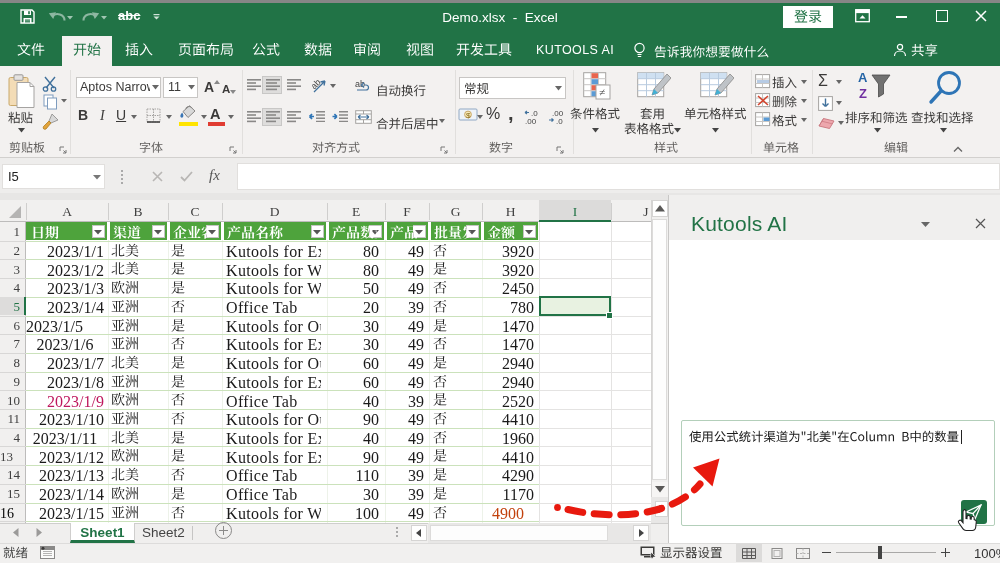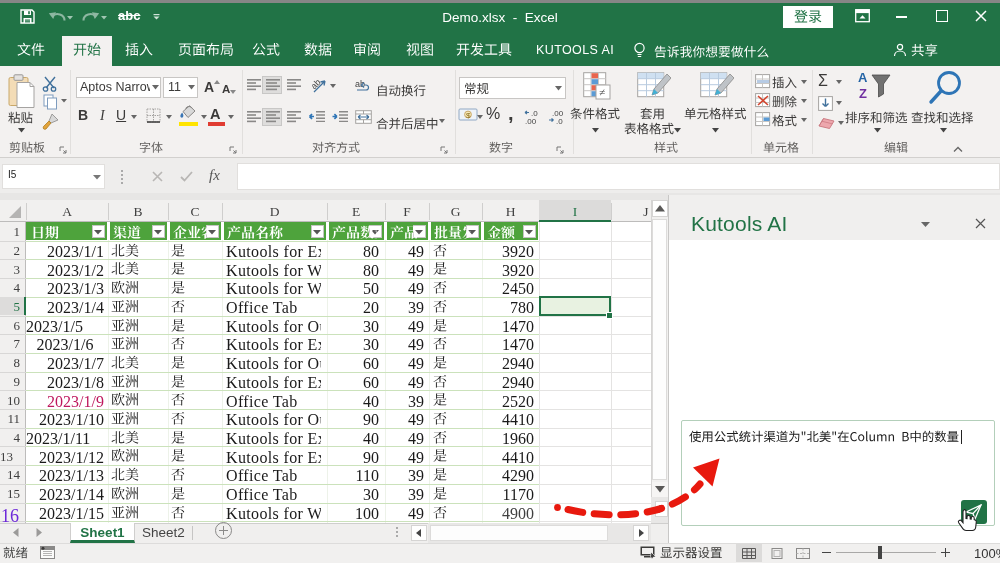--- a/index.html
+++ b/index.html
@@ -186,21 +186,21 @@
 <rect x="0.7" y="0.7" width="13.6" height="3.4" fill="#fff"></rect>
 <path d="M4.5 9.5 L10.5 9.5 L7.5 6.2 z" fill="#fff"></path>
     </svg>
 <div style="position:absolute;left:896px;top:16px;width:11px;height:1.6px;background:#fff"></div>
 <div style="position:absolute;left:936px;top:10px;width:10px;height:10px;border:1.4px solid #fff"></div>
 <svg class="tr" style="left:975px;top:10px" width="12" height="12" viewBox="0 0 12 12">
 <path d="M1 1 L11 11 M11 1 L1 11" stroke="#fff" stroke-width="1.5"></path>
     </svg>
 <div style="position:absolute;left:62px;top:36px;width:50px;height:30px;background:#f3f1f0"></div>
 <div style="position:absolute;left:2px;top:164px;width:103px;height:25px;background:#fff;border:1px solid #e1dfdd;box-sizing:border-box"></div>
-<div class="lt " style="left:8px;top:169px;font-size:10px;color:#222;">I5</div>
+<div class="lt " style="left:8px;top:169px;font-size:13px;color:#222;">I5</div>
 <svg class="tr" style="left:93px;top:175px" width="8" height="5">
       <path d="M0 0 L8 0 L4 4.5 z" fill="#777"></path>
     </svg>
 <div style="position:absolute;left:121px;top:170px;width:2px;height:14px;background:repeating-linear-gradient(#aaa 0 2px,transparent 2px 4px)"></div>
 <svg class="tr" style="left:152px;top:171px" width="11" height="11" viewBox="0 0 11 11">
 <path d="M1 1 L10 10 M10 1 L1 10" stroke="#b8b6b4" stroke-width="1.6"></path>
     </svg>
 <svg class="tr" style="left:180px;top:171px" width="13" height="11" viewBox="0 0 13 11">
 <path d="M1 6 L4.5 9.5 L12 1" fill="none" stroke="#b8b6b4" stroke-width="1.8"></path>
     </svg>
@@ -257,21 +257,21 @@
 <div class="lt sf" style="left:0px;top:411.2px;font-size:13px;color:#3f3f3f;width:20px;text-align:right">11</div>
 <div style="position:absolute;left:0;top:446.4px;width:26px;height:1px;background:#d8d7d6"></div>
 <div class="lt sf" style="left:0px;top:429.9px;font-size:13px;color:#3f3f3f;width:20px;text-align:right">4</div>
 <div style="position:absolute;left:0;top:465.1px;width:26px;height:1px;background:#d8d7d6"></div>
 <div class="lt sf" style="left:0px;top:448.59999999999997px;font-size:13px;color:#3f3f3f;width:20px;">13</div>
 <div style="position:absolute;left:0;top:483.8px;width:26px;height:1px;background:#d8d7d6"></div>
 <div class="lt sf" style="left:0px;top:467.3px;font-size:13px;color:#3f3f3f;width:20px;text-align:right">14</div>
 <div style="position:absolute;left:0;top:502.5px;width:26px;height:1px;background:#d8d7d6"></div>
 <div class="lt sf" style="left:0px;top:486.0px;font-size:13px;color:#3f3f3f;width:20px;text-align:right">15</div>
 <div style="position:absolute;left:0;top:521.2px;width:26px;height:1px;background:#d8d7d6"></div>
-<div class="lt sf" style="left:0px;top:504.7px;font-size:18px;color:#6d28d9;width:20px;text-align:center">16</div>
+<div class="lt sf" style="left:0px;top:504.7px;font-size:14px;color:#000000;width:20px;text-align:left">16</div>
 <div style="position:absolute;left:539px;top:240.7px;width:112px;height:1px;background:#e4e3e2"></div>
 <div style="position:absolute;left:539px;top:259.4px;width:112px;height:1px;background:#e4e3e2"></div>
 <div style="position:absolute;left:539px;top:278.1px;width:112px;height:1px;background:#e4e3e2"></div>
 <div style="position:absolute;left:539px;top:296.8px;width:112px;height:1px;background:#e4e3e2"></div>
 <div style="position:absolute;left:539px;top:315.5px;width:112px;height:1px;background:#e4e3e2"></div>
 <div style="position:absolute;left:539px;top:334.2px;width:112px;height:1px;background:#e4e3e2"></div>
 <div style="position:absolute;left:539px;top:352.9px;width:112px;height:1px;background:#e4e3e2"></div>
 <div style="position:absolute;left:539px;top:371.6px;width:112px;height:1px;background:#e4e3e2"></div>
 <div style="position:absolute;left:539px;top:390.3px;width:112px;height:1px;background:#e4e3e2"></div>
 <div style="position:absolute;left:539px;top:409.0px;width:112px;height:1px;background:#e4e3e2"></div>
@@ -608,21 +608,21 @@
     </svg>
 <div class="lt sf" style="left:226px;top:410.2px;font-size:16px;color:#1a1a1a;width:95px;white-space:nowrap;overflow:hidden;letter-spacing:0.35px">Kutools for Outlook</div>
 <div class="lt sf" style="left:327px;top:410.2px;font-size:16px;color:#1a1a1a;width:58px;text-align:right;padding-right:6px;box-sizing:border-box">90</div>
 <div class="lt sf" style="left:385px;top:410.2px;font-size:16px;color:#1a1a1a;width:44px;text-align:right;padding-right:5px;box-sizing:border-box">49</div>
 <svg class="tr" style="left:433.0px;top:411.0px" width="15.0" height="15.7">
       <g fill="#1a1a1a" transform="translate(0,12.60) scale(0.014000,-0.014000)">
         <use href="#g24" x="0.0"></use>
       </g>
     </svg>
 <div class="lt sf" style="left:482px;top:410.2px;font-size:16px;color:#1a1a1a;width:57px;text-align:right;padding-right:5px;box-sizing:border-box">4410</div>
-<div class="lt sf" style="left:26px;top:428.9px;font-size:16px;color:#1a1a1a;width:82px;text-align:left;padding-right:4px;box-sizing:border-box">2023/1/11</div>
+<div class="lt sf" style="left:26px;top:428.9px;font-size:16px;color:#1a1a1a;width:82px;text-align:center;padding-right:4px;box-sizing:border-box">2023/1/11</div>
 <svg class="tr" style="left:111.0px;top:429.7px" width="29.0" height="15.7">
       <g fill="#1a1a1a" transform="translate(0,12.60) scale(0.014000,-0.014000)">
         <use href="#g21" x="0.0"></use>
         <use href="#g22" x="1000.0"></use>
       </g>
     </svg>
 <svg class="tr" style="left:171.0px;top:429.7px" width="15.0" height="15.7">
       <g fill="#1a1a1a" transform="translate(0,12.60) scale(0.014000,-0.014000)">
         <use href="#g23" x="0.0"></use>
       </g>
@@ -712,21 +712,21 @@
       </g>
     </svg>
 <div class="lt sf" style="left:226px;top:503.7px;font-size:16px;color:#1a1a1a;width:95px;white-space:nowrap;overflow:hidden;letter-spacing:0.35px">Kutools for Word</div>
 <div class="lt sf" style="left:327px;top:503.7px;font-size:16px;color:#1a1a1a;width:58px;text-align:right;padding-right:6px;box-sizing:border-box">100</div>
 <div class="lt sf" style="left:385px;top:503.7px;font-size:16px;color:#1a1a1a;width:44px;text-align:right;padding-right:5px;box-sizing:border-box">49</div>
 <svg class="tr" style="left:433.0px;top:504.5px" width="15.0" height="15.7">
       <g fill="#1a1a1a" transform="translate(0,12.60) scale(0.014000,-0.014000)">
         <use href="#g24" x="0.0"></use>
       </g>
     </svg>
-<div class="lt sf" style="left:482px;top:503.7px;font-size:16px;color:#404040;width:57px;text-align:right;padding-right:5px;box-sizing:border-box">4900</div>
+<div class="lt sf" style="left:482px;top:503.7px;font-size:16px;color:#c2410c;width:57px;text-align:center;padding-right:5px;box-sizing:border-box">4900</div>
 <div style="position:absolute;left:539px;top:296px;width:72px;height:20px;background:#e8f2e1;border:2px solid #217346;box-sizing:border-box"></div>
 <div style="position:absolute;left:606px;top:311.5px;width:5px;height:5px;background:#217346;border:1px solid #fff;box-sizing:content-box"></div>
 <div style="position:absolute;left:651px;top:200px;width:17px;height:323px;background:#f1f0ef;border-left:1px solid #d5d4d3;box-sizing:border-box"></div>
 <div style="position:absolute;left:652px;top:200px;width:16px;height:17px;background:#fff;border:1px solid #d5d4d3;box-sizing:border-box"></div>
 <svg class="tr" style="left:655px;top:205px" width="10" height="7">
       <path d="M0 6.5 L10 6.5 L5 0 z" fill="#595857"></path>
     </svg>
 <div style="position:absolute;left:652px;top:219px;width:15px;height:261px;background:#fdfdfd;border:1px solid #dcdbda;box-sizing:border-box"></div>
 <div style="position:absolute;left:652px;top:482px;width:16px;height:15px;background:#f6f5f4"></div>
 <svg class="tr" style="left:655px;top:486px" width="10" height="7">

